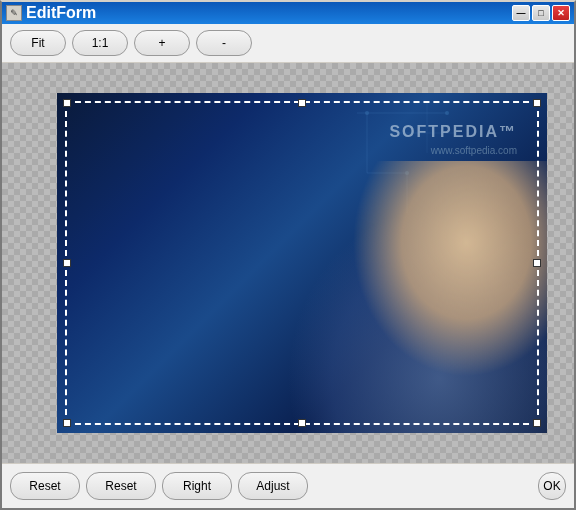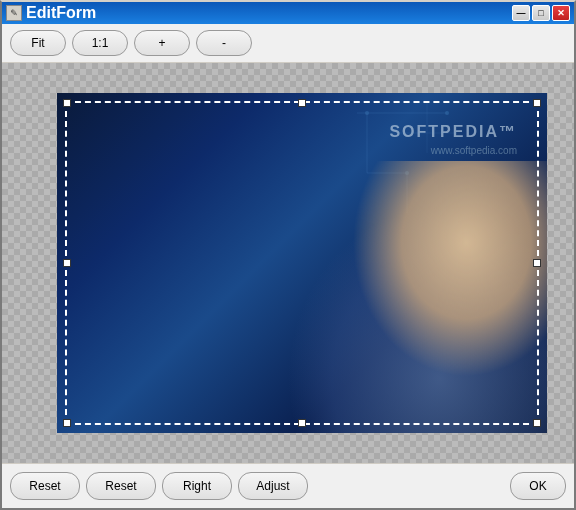--- a/index.html
+++ b/index.html
@@ -230,21 +230,21 @@
       border-radius: 13px;
       cursor: pointer;
       font-size: 12px;
       color: #000;
       display: flex;
       align-items: center;
       justify-content: center;
     }
 
     .bottom-btn.ok-btn {
-      width: 56px;
+      width: 28px;
       margin-left: auto;
     }
 
     
     .circuit-lines {
       position: absolute;
       top: 0;
       right: 80px;
       width: 120px;
       height: 150px;

